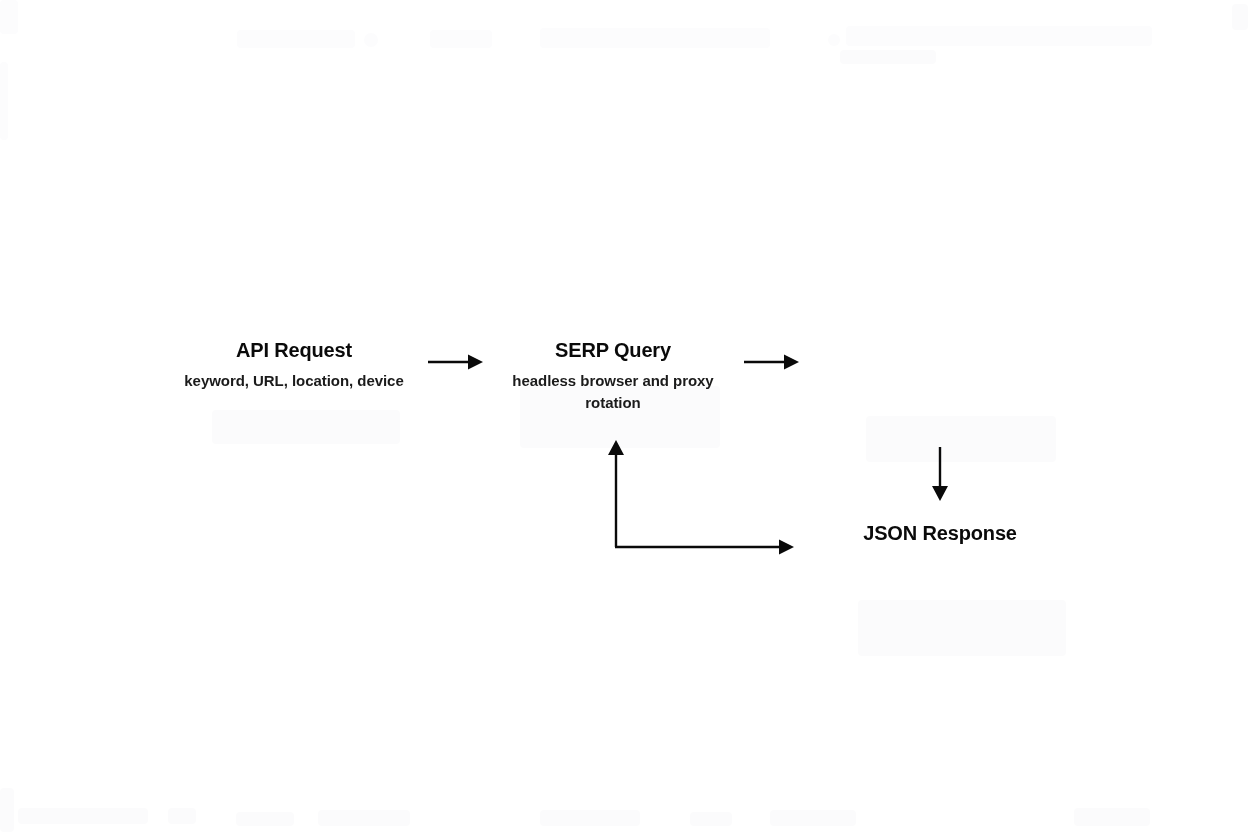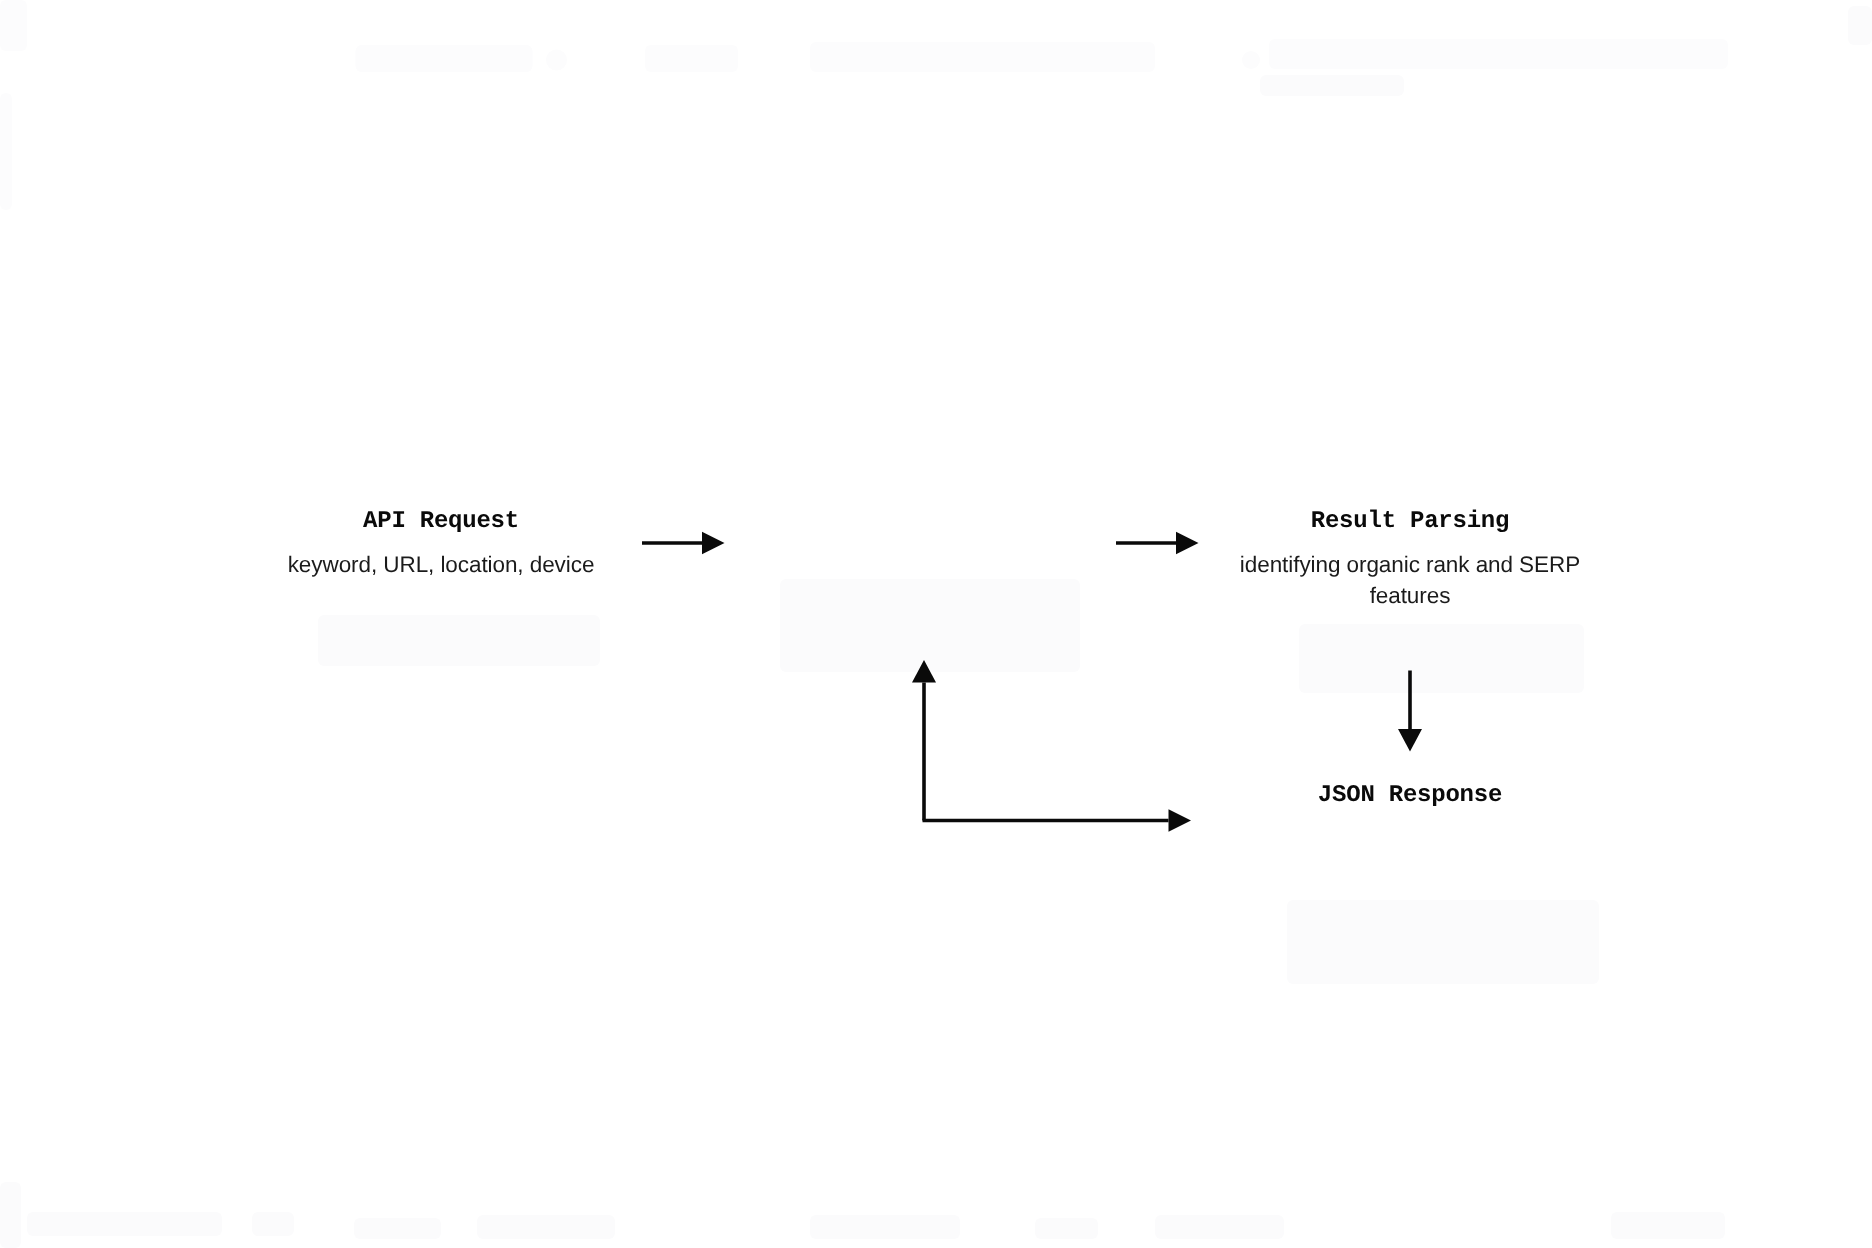--- a/index.html
+++ b/index.html
@@ -50,32 +50,31 @@
     pointer-events: none;
   }
 
   .node {
     position: absolute;
     text-align: center;
     z-index: 3;
   }
 
   .node-title {
-    font-size: 16px;
+    font-size: 20px;
     font-weight: 700;
     color: #0a0a0a;
     letter-spacing: -0.15px;
     line-height: 1.22;
     white-space: nowrap;
-    font-family: Liberation Mono, monospace;
   }
 
   .node-subtitle {
     font-size: 15px;
-    font-weight: 400;
+    font-weight: 700;
     color: #1b1b1b;
     line-height: 1.42;
     margin-top: 8px;
     letter-spacing: -0.05px;
   }
 
   
   #node-api-request   { left: 175px;  top: 338px; width: 238px; }
   #node-serp-query    { left: 503px;  top: 338px; width: 220px; }
   #node-result-parsing{ left: 820px;  top: 338px; width: 240px; }
@@ -144,23 +143,23 @@
       <line class="edge-line" x1="615" y1="547" x2="779" y2="547"></line>
       <polygon class="edge-head" points="779,539.5 794,547 779,554.5"></polygon>
     </g>
   </svg>
 
   <div class="node" id="node-api-request">
     <div class="node-title">API Request</div>
     <div class="node-subtitle">keyword, URL, location, device</div>
   </div>
 
+  <div class="node" id="node-serp-query">
+    <div class="node-title">SERP Query</div>
+    <div class="node-subtitle">headless browser and proxy rotation</div>
+  </div>
 
-  <div class="node" id="node-result-parsing">
-    <div class="node-title">Result Parsing</div>
-    <div class="node-subtitle">identifying organic rank and SERP features</div>
-  </div>
 
   <div class="node" id="node-json-response">
     <div class="node-title">JSON Response</div>
   </div>
 
 </div>
 
 </body></html>

